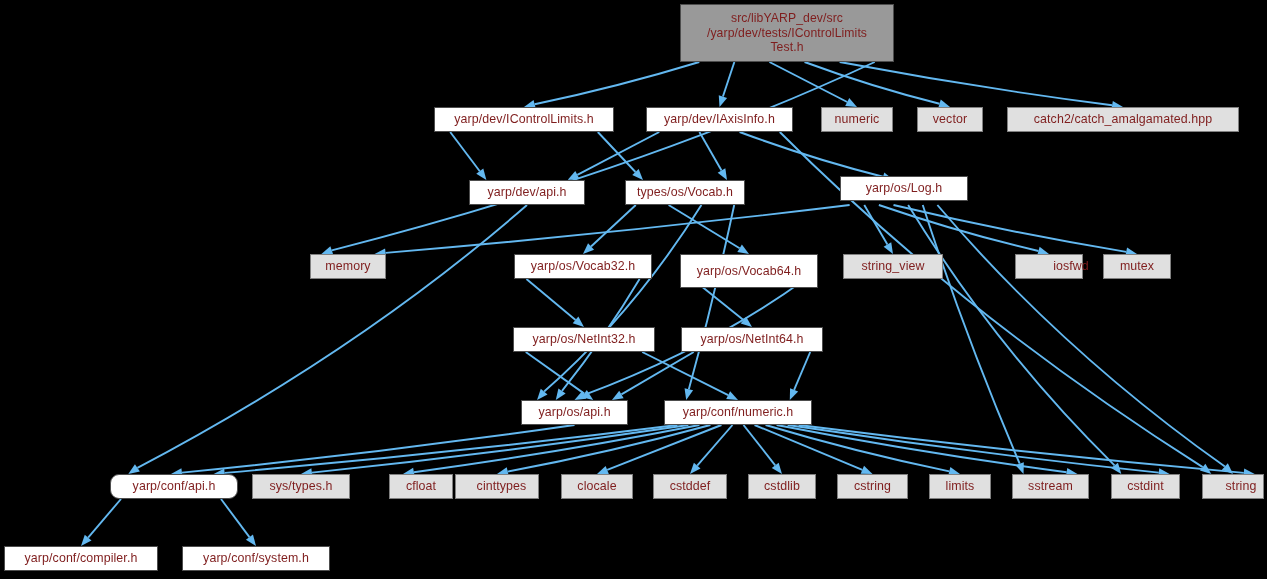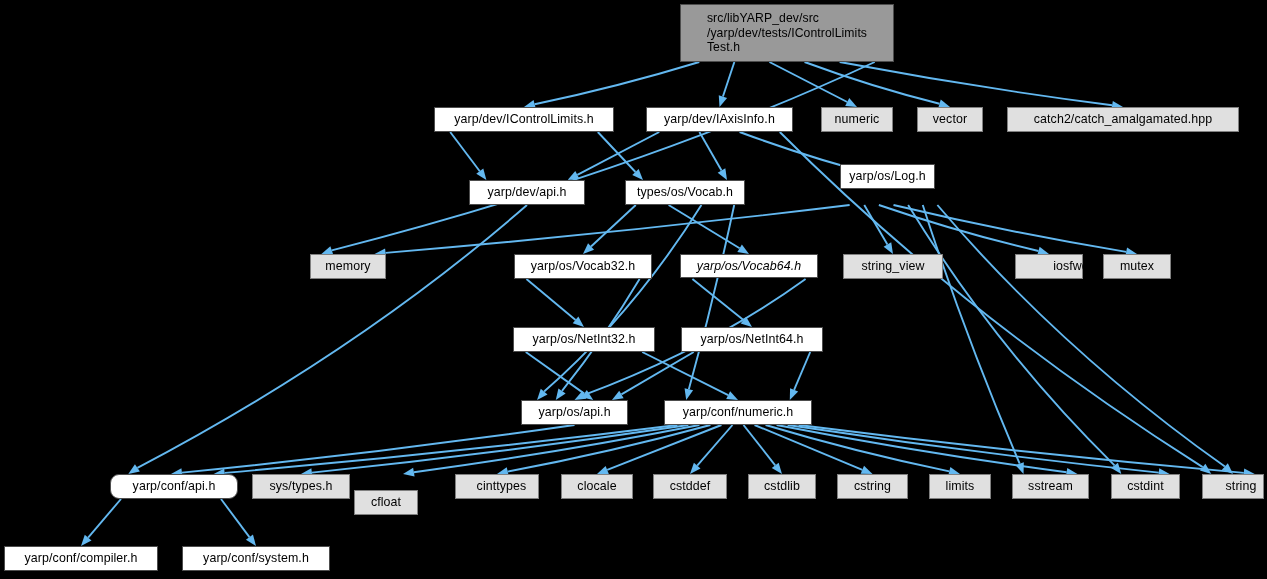--- a/index.html
+++ b/index.html
@@ -1,20 +1,20 @@
 <!DOCTYPE html>
 <html><head>
 <meta charset="utf-8">
 <style>
   html,body{margin:0;padding:0;background:#000;}
   #canvas{position:relative;width:1267px;height:579px;background:#000;overflow:hidden;
           font-family:"Liberation Sans","DejaVu Sans",sans-serif;}
   #edges{position:absolute;left:0;top:0;width:1267px;height:579px;pointer-events:none;}
   .node{position:absolute;box-sizing:border-box;display:flex;align-items:center;
-        justify-content:center;color:#000000;font-size:12.4px;
+        justify-content:center;text-align:center;color:#7f1d1d;font-size:12.4px;
         line-height:14.5px;white-space:pre-line;letter-spacing:0.1px;}
   .n-white{background:#ffffff;border:1px solid #4d4d4d;}
   .n-gray{background:#e0e0e0;border:1px solid #808080;}
   .n-root{background:#999999;border:1px solid #4d4d4d;}
 </style>
 </head>
 <body>
 
 <div id="canvas">
   <svg id="edges" viewBox="0 0 1267 579" xmlns="http://www.w3.org/2000/svg">
@@ -117,34 +117,34 @@
       <div class="node n-root" style="left: 680px; top: 4px; width: 214px; height: 58px; font-size: 12.2px;">src/libYARP_dev/src
 /yarp/dev/tests/IControlLimits
 Test.h</div>
       <div class="node n-white" style="left: 434px; top: 107px; width: 180px; height: 25px;">yarp/dev/IControlLimits.h</div>
       <div class="node n-white" style="left: 646px; top: 107px; width: 147px; height: 25px;">yarp/dev/IAxisInfo.h</div>
       <div class="node n-gray" style="left: 821px; top: 107px; width: 72px; height: 25px;">numeric</div>
       <div class="node n-gray" style="left: 917px; top: 107px; width: 66px; height: 25px;">vector</div>
       <div class="node n-gray" style="left: 1007px; top: 107px; width: 232px; height: 25px;">catch2/catch_amalgamated.hpp</div>
       <div class="node n-white" style="left: 469px; top: 180px; width: 116px; height: 25px;">yarp/dev/api.h</div>
       <div class="node n-white" style="left: 625px; top: 180px; width: 120px; height: 25px;">types/os/Vocab.h</div>
-      <div class="node n-white" style="left: 840px; top: 164px; width: 95px; height: 25px;">yarp/os/Log.h</div>
+      <div class="node n-white" style="left: 840px; top: 176px; width: 128px; height: 25px;">yarp/os/Log.h</div>
       <div class="node n-gray" style="left: 310px; top: 254px; width: 76px; height: 25px;">memory</div>
       <div class="node n-white" style="left: 514px; top: 254px; width: 138px; height: 25px;">yarp/os/Vocab32.h</div>
-      <div class="node n-white" style="left: 680px; top: 254px; width: 138px; height: 24px; font-style: italic;">yarp/os/Vocab64.h</div>
+      <div class="node n-white" style="left: 680px; top: 254px; width: 138px; height: 34px;">yarp/os/Vocab64.h</div>
       <div class="node n-gray" style="left: 843px; top: 254px; width: 100px; height: 25px;">string_view</div>
       <div class="node n-gray" style="left: 1015px; top: 254px; width: 68px; height: 25px; padding-left: 44px;">iosfwd</div>
       <div class="node n-gray" style="left: 1103px; top: 254px; width: 68px; height: 25px;">mutex</div>
       <div class="node n-white" style="left: 513px; top: 327px; width: 142px; height: 25px;">yarp/os/NetInt32.h</div>
       <div class="node n-white" style="left: 681px; top: 327px; width: 142px; height: 25px;">yarp/os/NetInt64.h</div>
       <div class="node n-white" style="left: 521px; top: 400px; width: 107px; height: 25px;">yarp/os/api.h</div>
       <div class="node n-white" style="left: 664px; top: 400px; width: 148px; height: 25px;">yarp/conf/numeric.h</div>
       <div class="node n-white" style="left: 110px; top: 474px; width: 128px; height: 25px; border-radius: 9px;">yarp/conf/api.h</div>
       <div class="node n-gray" style="left: 252px; top: 474px; width: 98px; height: 25px;">sys/types.h</div>
-      <div class="node n-gray" style="left: 354px; top: 474px; width: 64px; height: 25px; margin-top: 16px;">cfloat</div>
+      <div class="node n-gray" style="left: 389px; top: 474px; width: 64px; height: 25px;">cfloat</div>
       <div class="node n-gray" style="left: 455px; top: 474px; width: 84px; height: 25px; padding-left: 9px;">cinttypes</div>
       <div class="node n-gray" style="left: 561px; top: 474px; width: 72px; height: 25px;">clocale</div>
       <div class="node n-gray" style="left: 653px; top: 474px; width: 74px; height: 25px;">cstddef</div>
       <div class="node n-gray" style="left: 748px; top: 474px; width: 68px; height: 25px;">cstdlib</div>
       <div class="node n-gray" style="left: 837px; top: 474px; width: 71px; height: 25px;">cstring</div>
       <div class="node n-gray" style="left: 929px; top: 474px; width: 62px; height: 25px;">limits</div>
       <div class="node n-gray" style="left: 1012px; top: 474px; width: 77px; height: 25px;">sstream</div>
       <div class="node n-gray" style="left: 1111px; top: 474px; width: 69px; height: 25px;">cstdint</div>
       <div class="node n-gray" style="left: 1202px; top: 474px; width: 62px; height: 25px; padding-left: 16px;">string</div>
       <div class="node n-white" style="left: 4px; top: 546px; width: 154px; height: 25px;">yarp/conf/compiler.h</div>

